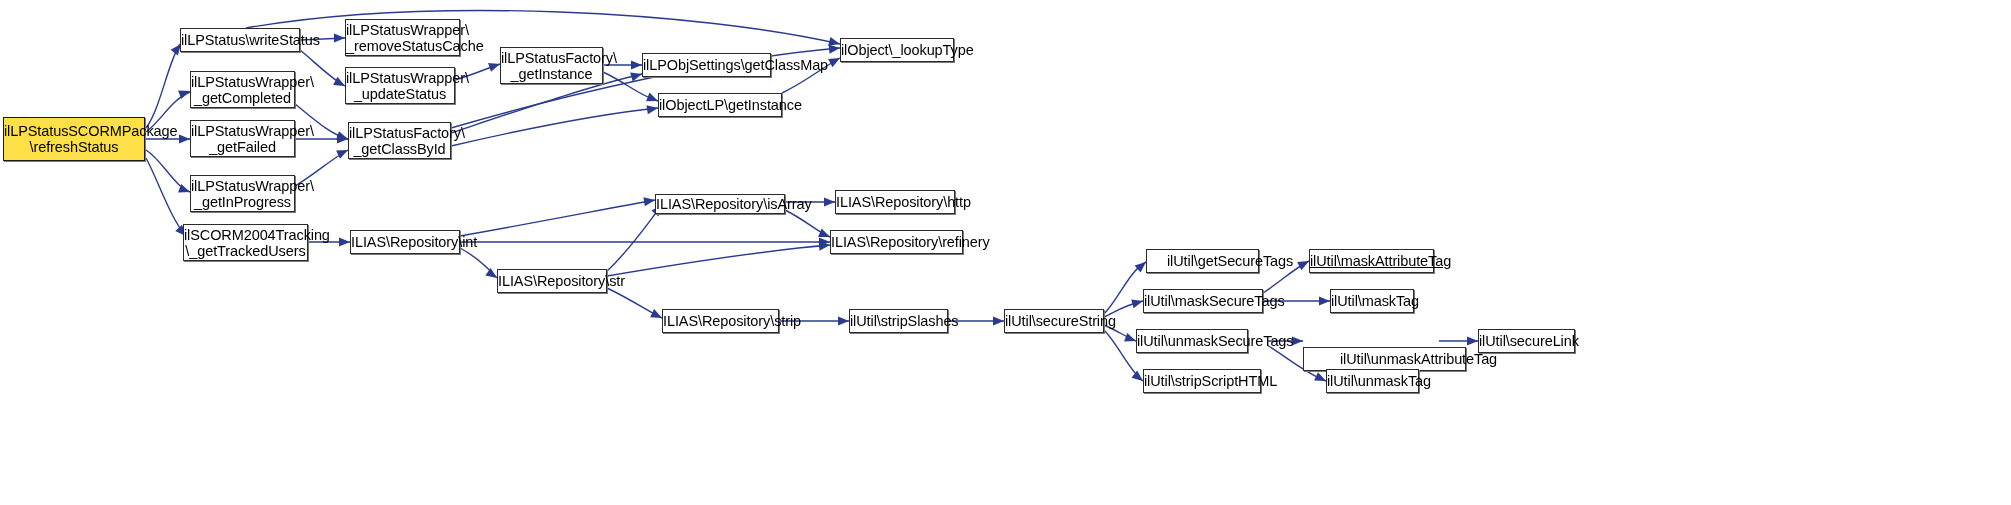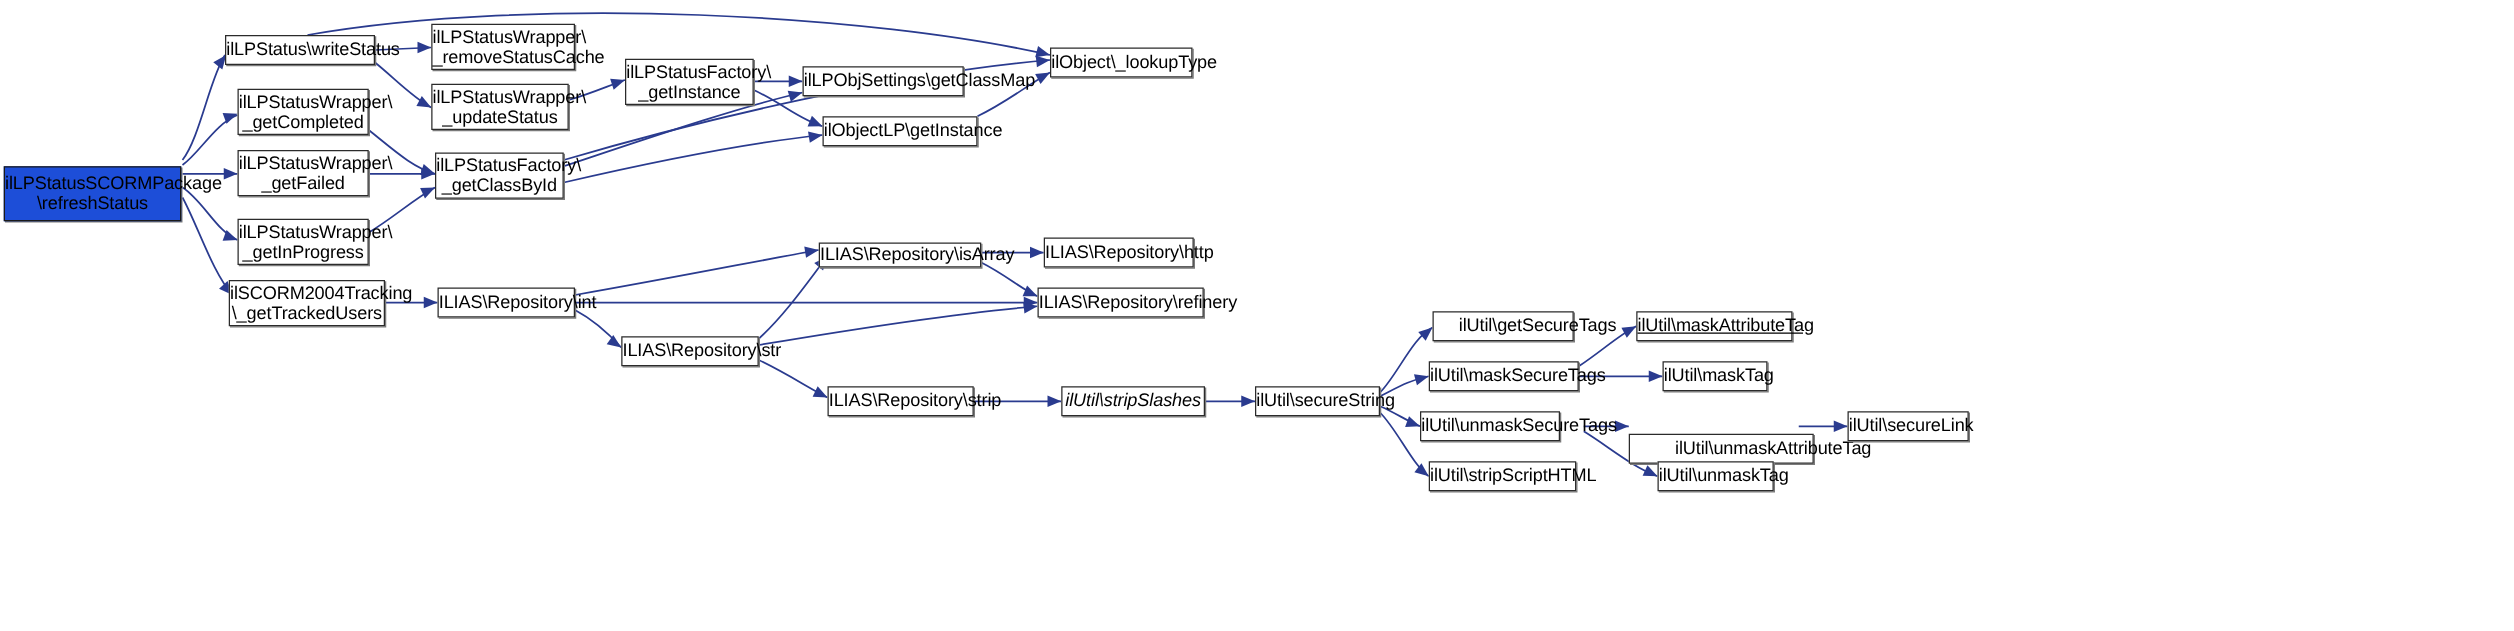--- a/index.html
+++ b/index.html
@@ -29,24 +29,23 @@
     line-height:16px;
     display:flex;
     align-items:center;
     justify-content:center;
     text-align:center;
     white-space:pre-line;
     letter-spacing:-0.1px;
     box-shadow:1px 1px 0 #7a7a7a;
   }
   .node.root{
-    background:#1d4ed8;
+    background:#fde047;
     border:1px solid #1a1a1a;
     font-weight:normal;
-    margin-top:16px;
   }
   .node .lbl{ display:block; width:100%; }
 </style>
 </head>
 <body>
 
 <div id="canvas">
   <svg id="edges" viewBox="0 0 2011 505">
       <g>
         <path d="M 146,128 C 160,110 168,62 180,44" fill="none" stroke="#2a3b8f" stroke-width="1.4"></path>
@@ -223,25 +222,25 @@
 _getInstance</span></div>
       <div class="node" style="left: 642px; top: 53px; width: 129px; height: 24px;"><span class="lbl">ilLPObjSettings\getClassMap</span></div>
       <div class="node" style="left: 658px; top: 93px; width: 124px; height: 24px;"><span class="lbl">ilObjectLP\getInstance</span></div>
       <div class="node" style="left: 840px; top: 38px; width: 114px; height: 24px;"><span class="lbl">ilObject\_lookupType</span></div>
       <div class="node" style="left: 350px; top: 230px; width: 110px; height: 24px;"><span class="lbl">ILIAS\Repository\int</span></div>
       <div class="node" style="left: 655px; top: 194px; width: 130px; height: 20px;"><span class="lbl">ILIAS\Repository\isArray</span></div>
       <div class="node" style="left: 835px; top: 190px; width: 120px; height: 24px;"><span class="lbl">ILIAS\Repository\http</span></div>
       <div class="node" style="left: 830px; top: 230px; width: 133px; height: 24px;"><span class="lbl">ILIAS\Repository\refinery</span></div>
       <div class="node" style="left: 497px; top: 269px; width: 110px; height: 24px;"><span class="lbl">ILIAS\Repository\str</span></div>
       <div class="node" style="left: 662px; top: 309px; width: 117px; height: 24px;"><span class="lbl">ILIAS\Repository\strip</span></div>
-      <div class="node" style="left: 849px; top: 309px; width: 115px; height: 24px; font-style: italic;"><span class="lbl">ilUtil\stripSlashes</span></div>
+      <div class="node" style="left: 849px; top: 309px; width: 99px; height: 24px;"><span class="lbl">ilUtil\stripSlashes</span></div>
       <div class="node" style="left: 1004px; top: 309px; width: 100px; height: 24px;"><span class="lbl">ilUtil\secureString</span></div>
       <div class="node" style="left: 1146px; top: 249px; width: 113px; height: 24px; padding-left: 20px;"><span class="lbl">ilUtil\getSecureTags</span></div>
       <div class="node" style="left: 1143px; top: 289px; width: 120px; height: 24px;"><span class="lbl">ilUtil\maskSecureTags</span></div>
       <div class="node" style="left: 1136px; top: 329px; width: 112px; height: 24px;"><span class="lbl">ilUtil\unmaskSecureTags</span></div>
       <div class="node" style="left: 1143px; top: 369px; width: 118px; height: 24px;"><span class="lbl">ilUtil\stripScriptHTML</span></div>
       <div class="node" style="left: 1309px; top: 249px; width: 125px; height: 24px; text-decoration: underline;"><span class="lbl">ilUtil\maskAttributeTag</span></div>
       <div class="node" style="left: 1330px; top: 289px; width: 84px; height: 24px;"><span class="lbl">ilUtil\maskTag</span></div>
-      <div class="node" style="left: 1303px; top: 347px; width: 148px; height: 24px; padding-left: 36px;"><span class="lbl">ilUtil\unmaskAttributeTag</span></div>
+      <div class="node" style="left: 1303px; top: 347px; width: 163px; height: 24px; padding-left: 36px;"><span class="lbl">ilUtil\unmaskAttributeTag</span></div>
       <div class="node" style="left: 1326px; top: 369px; width: 93px; height: 24px; align-items: center;"><span class="lbl">ilUtil\unmaskTag</span></div>
       <div class="node" style="left: 1478px; top: 329px; width: 97px; height: 24px;"><span class="lbl">ilUtil\secureLink</span></div>
     </div>
 </div>
 
 </body></html>

